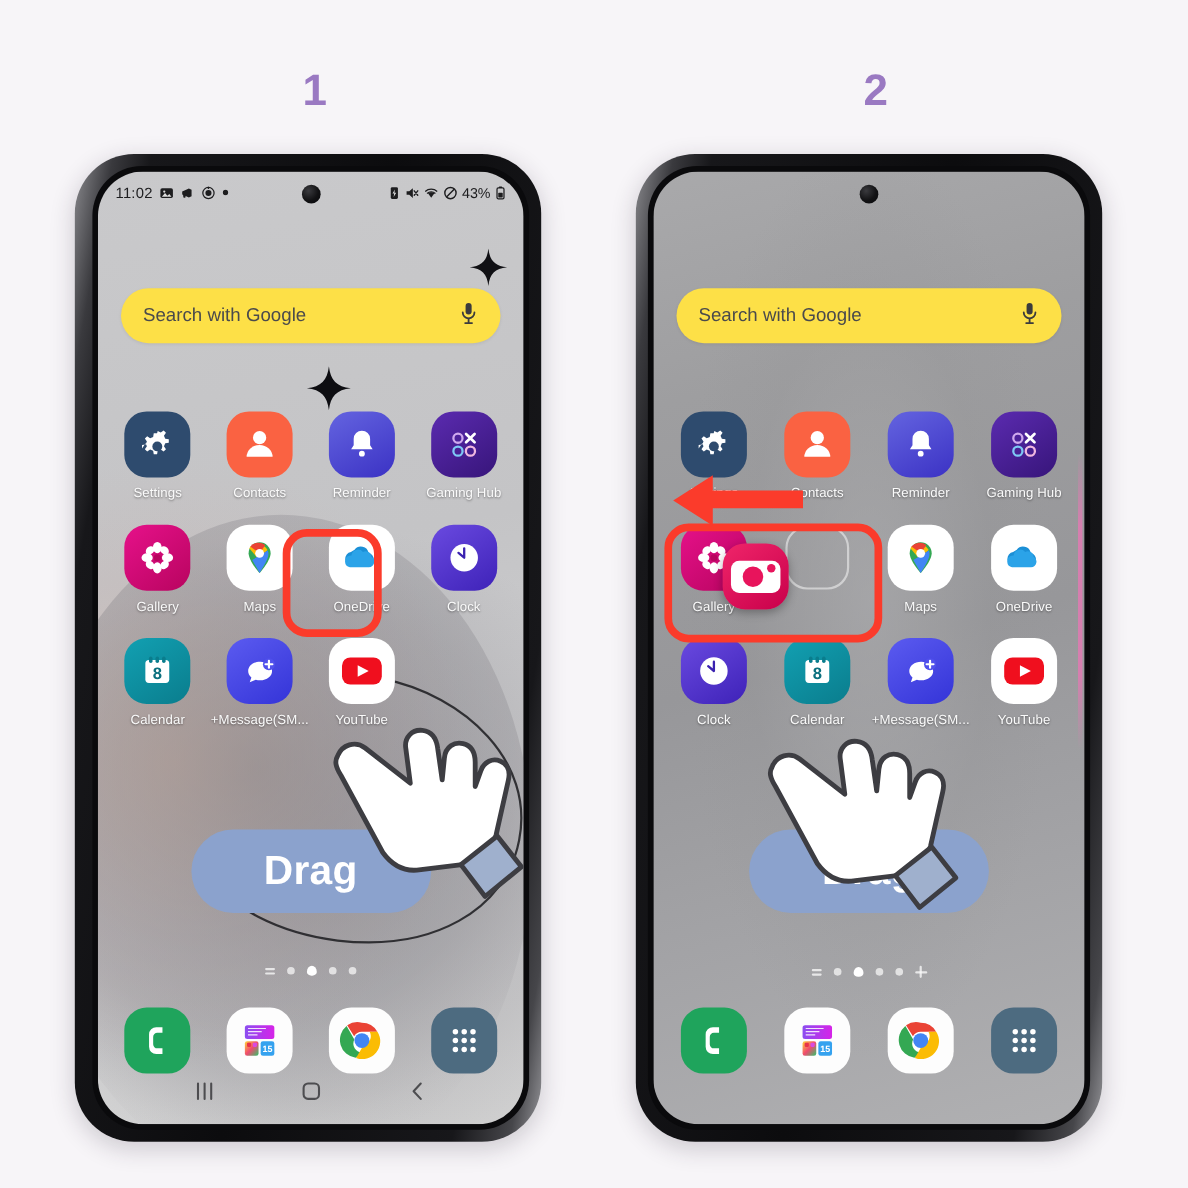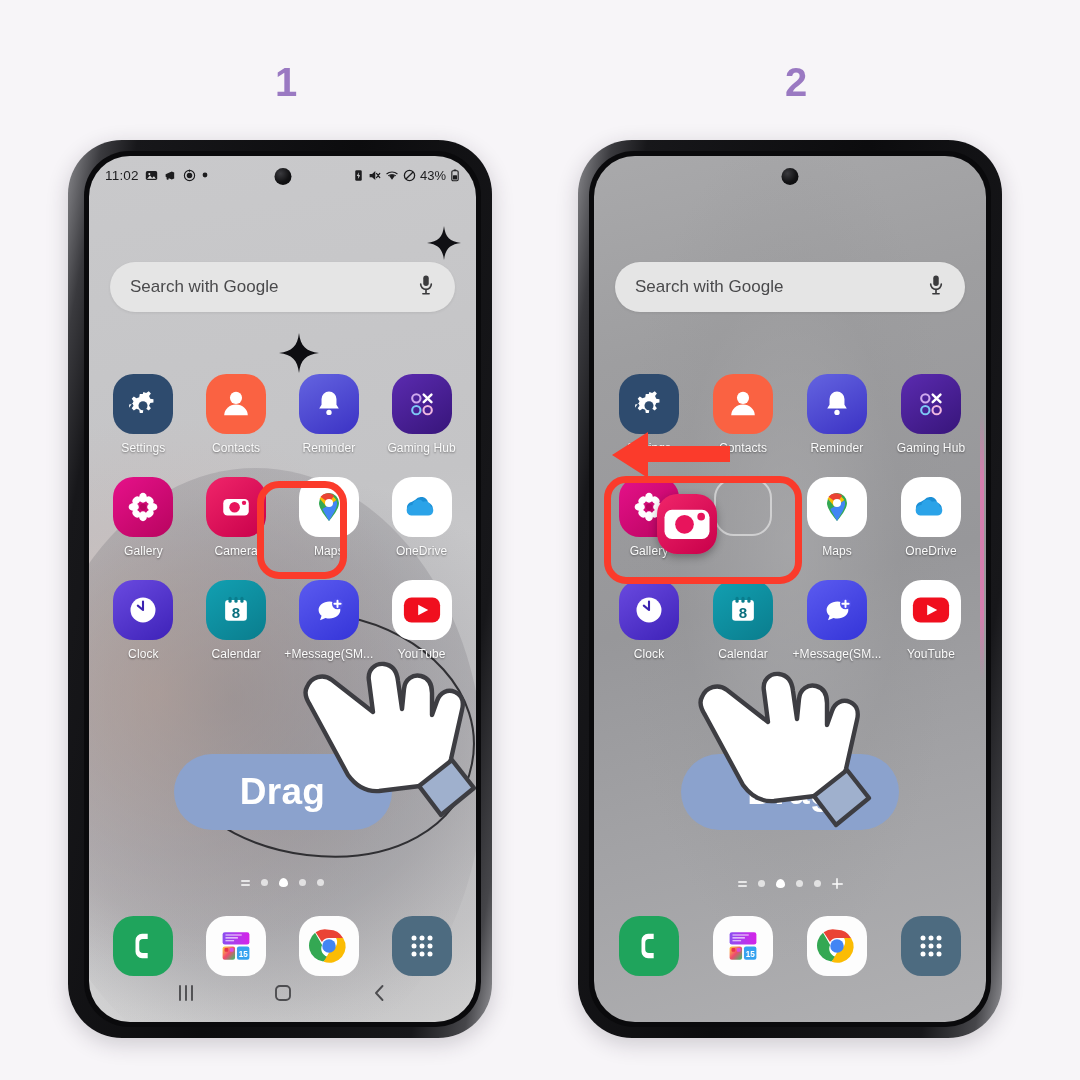--- a/index.html
+++ b/index.html
@@ -104,21 +104,21 @@
     width: 17px; height: 17px; border-radius: 50%;
     background: radial-gradient(circle at 35% 32%, #3a3a3e 0%, #121214 55%, #08080a 100%);
     z-index: 14;
   }
 
   
   .searchbar {
     position: absolute;
     left: 21px; right: 21px; top: 106px;
     height: 50px; border-radius: 26px;
-    background: #e5e5e5;
+    background: #fde047;
     display: flex; align-items: center;
     padding: 0 20px;
     z-index: 12;
     box-shadow: 0 1px 3px rgba(0,0,0,.08);
   }
   .searchbar .sbtext { font-size: 17px; color: #4a4a4c; flex: 1; }
 
   
   .appgrid {
     position: absolute;
@@ -398,30 +398,20 @@
                   <ellipse cx="25" cy="11" rx="3.6" ry="4.6" transform="rotate(-45 25 11)"></ellipse>
                   <ellipse cx="11" cy="25" rx="3.6" ry="4.6" transform="rotate(-45 11 25)"></ellipse>
                   <ellipse cx="25" cy="25" rx="4.6" ry="3.6" transform="rotate(-45 25 25)"></ellipse>
                 </g>
                 <circle cx="18" cy="18" r="3.4" fill="#b8045f"></circle>
               </svg>
             </div>
             <div class="applabel">Gallery</div>
           </div>
 
-          <div class="appcell">
-            <div class="icon-box sq-squircle" style="background:linear-gradient(140deg,#f0256a,#c8004a)">
-              <svg width="34" height="34" viewBox="0 0 36 36">
-                <rect x="4.5" y="9.5" width="27" height="17.5" rx="4.5" fill="#fff"></rect>
-                <circle cx="16.5" cy="18.2" r="5.6" fill="#e8145c"></circle>
-                <circle cx="26.5" cy="13.6" r="2.3" fill="#e8145c"></circle>
-              </svg>
-            </div>
-            <div class="applabel">Camera</div>
-          </div>
 
           <div class="appcell">
             <div class="icon-box sq-squircle" style="background:#ffffff">
               <svg width="40" height="40" viewBox="0 0 40 40">
                 <path d="M20 6 a10 10 0 0 1 10 10 c0 7-10 18-10 18 s-10-11-10-18 a10 10 0 0 1 10-10z" fill="#34a853"></path>
                 <path d="M10.6 11.5 a10 10 0 0 1 16.6 1.5 l-8.5 8 z" fill="#fbbc04"></path>
                 <path d="M11.5 9.8 a10 10 0 0 1 13.7 -1.4 L20 16 z" fill="#ea4335"></path>
                 <path d="M27.4 13.5 c2.6 5.4 -3.2 13.1 -7.4 20.5 L13.3 22 z" fill="#4285f4"></path>
                 <circle cx="20" cy="16" r="4" fill="#fff"></circle>
               </svg>

